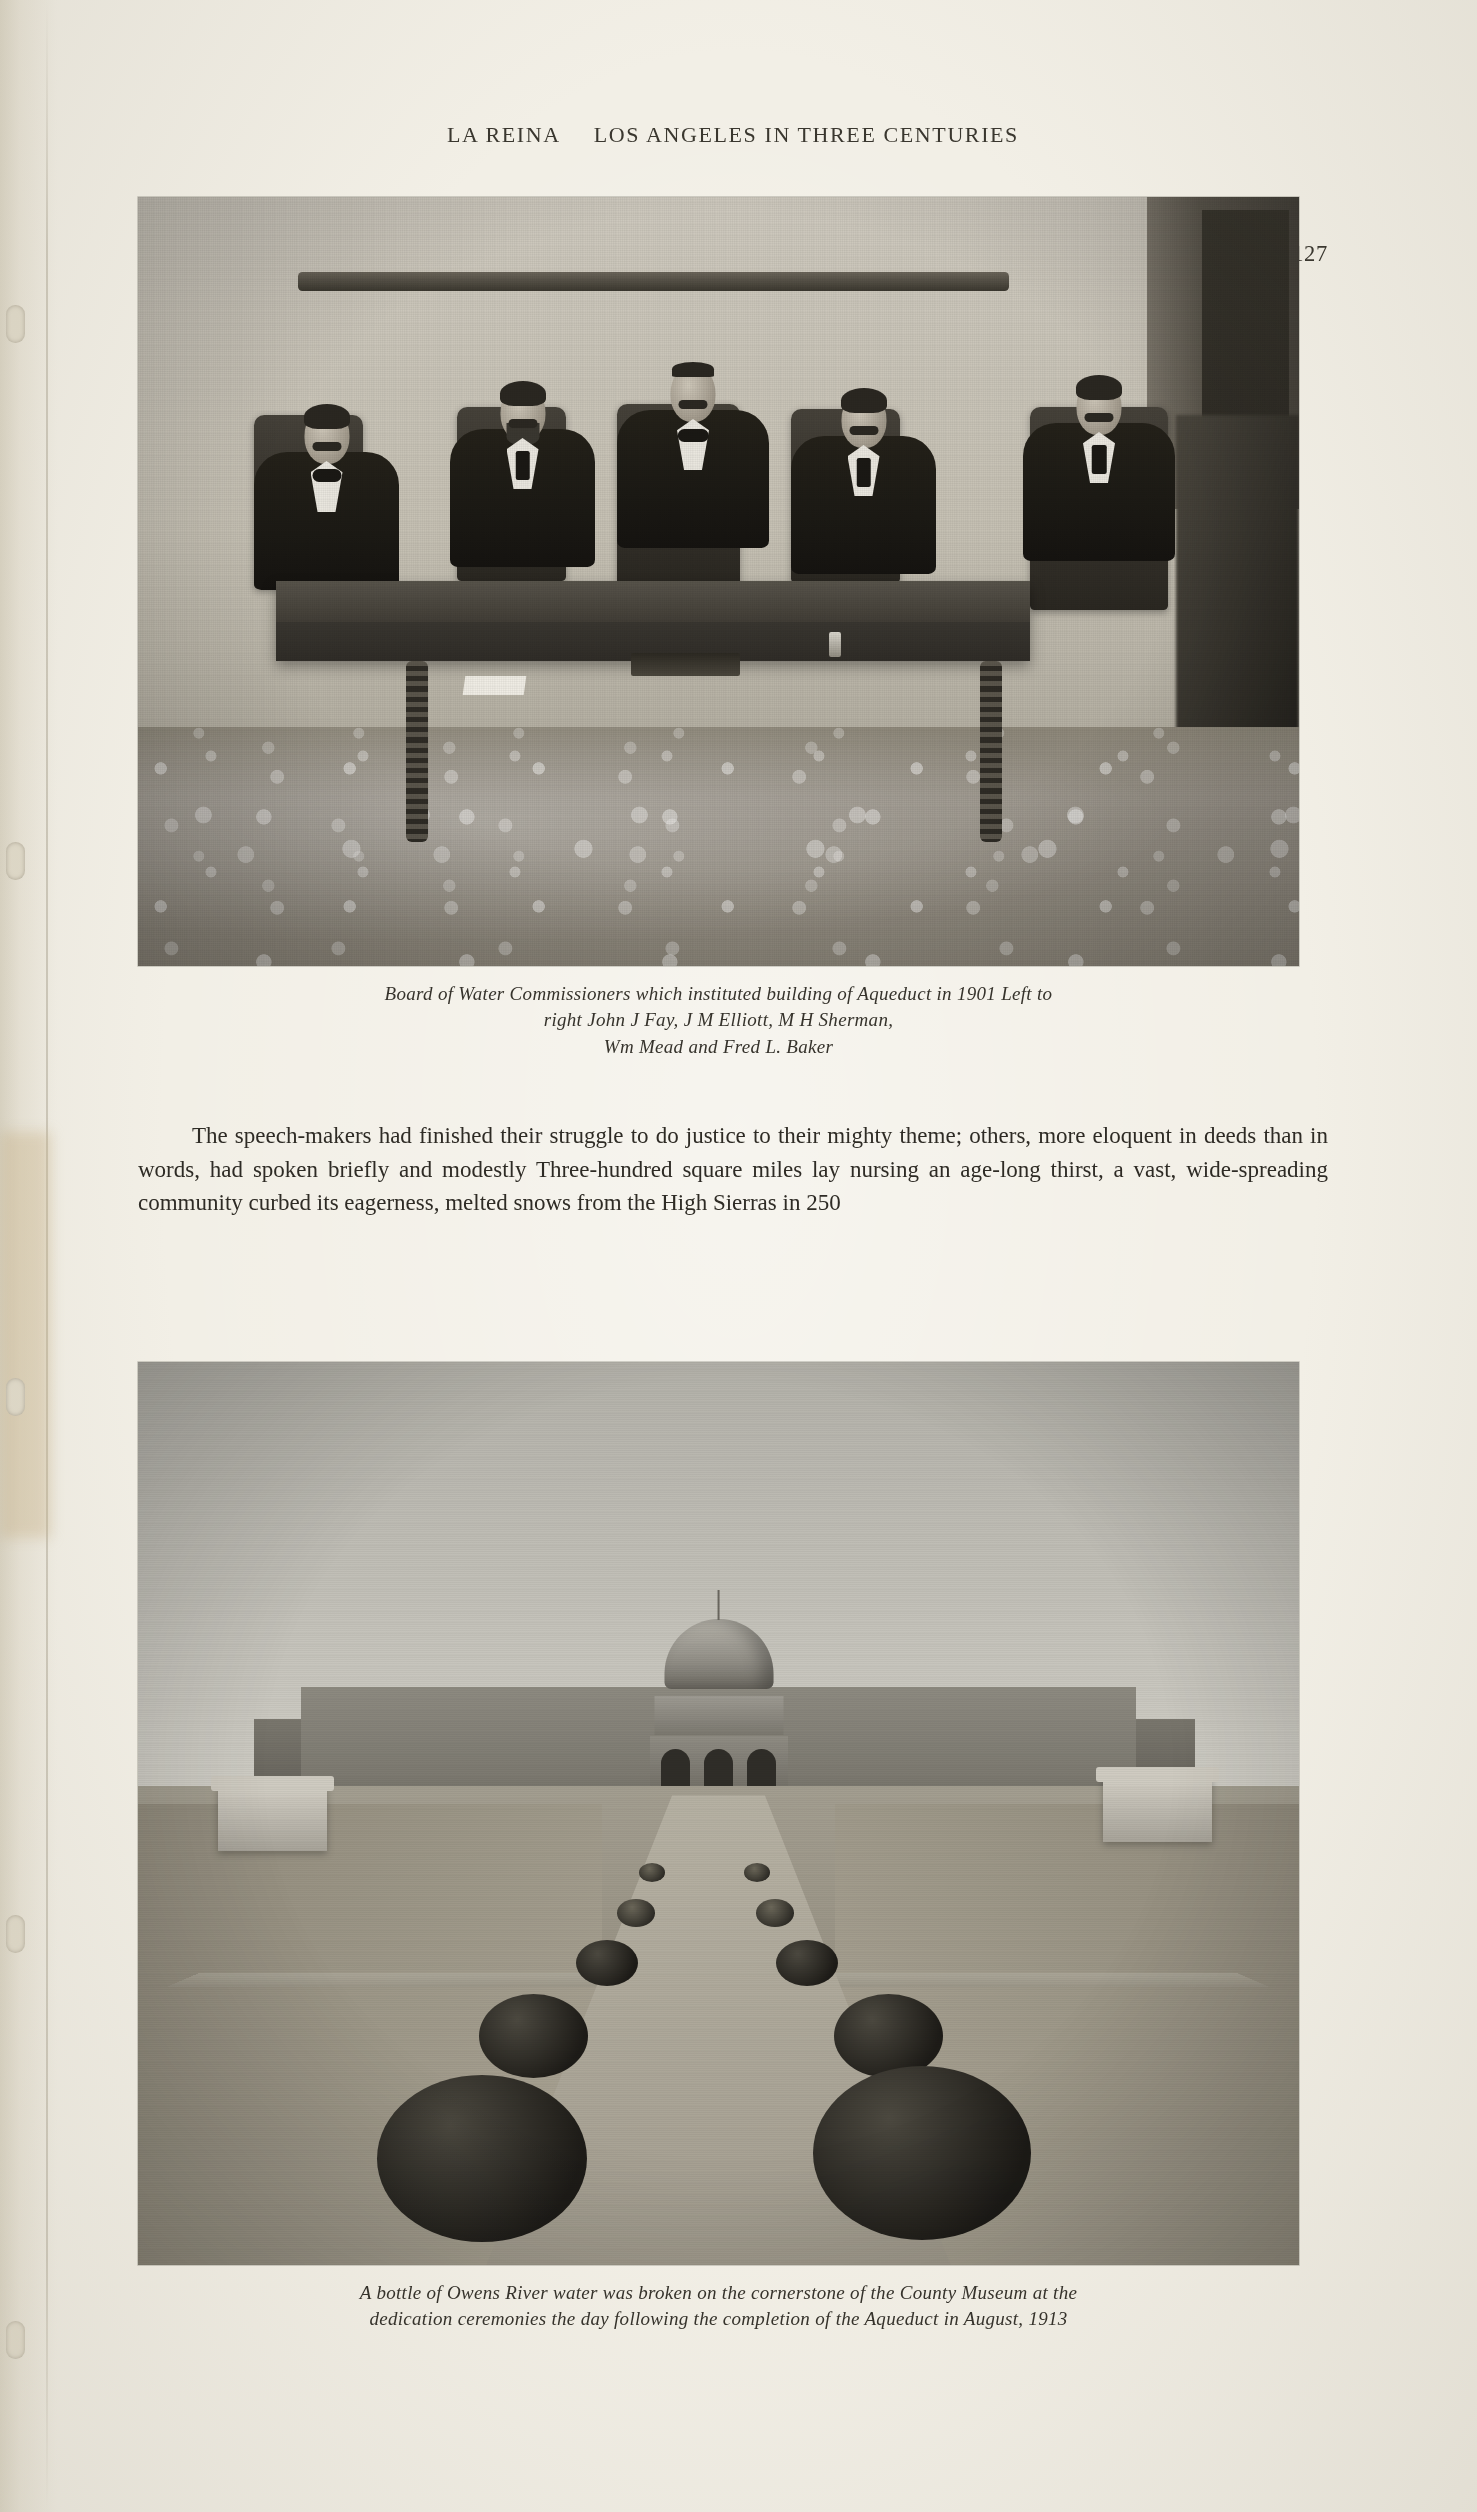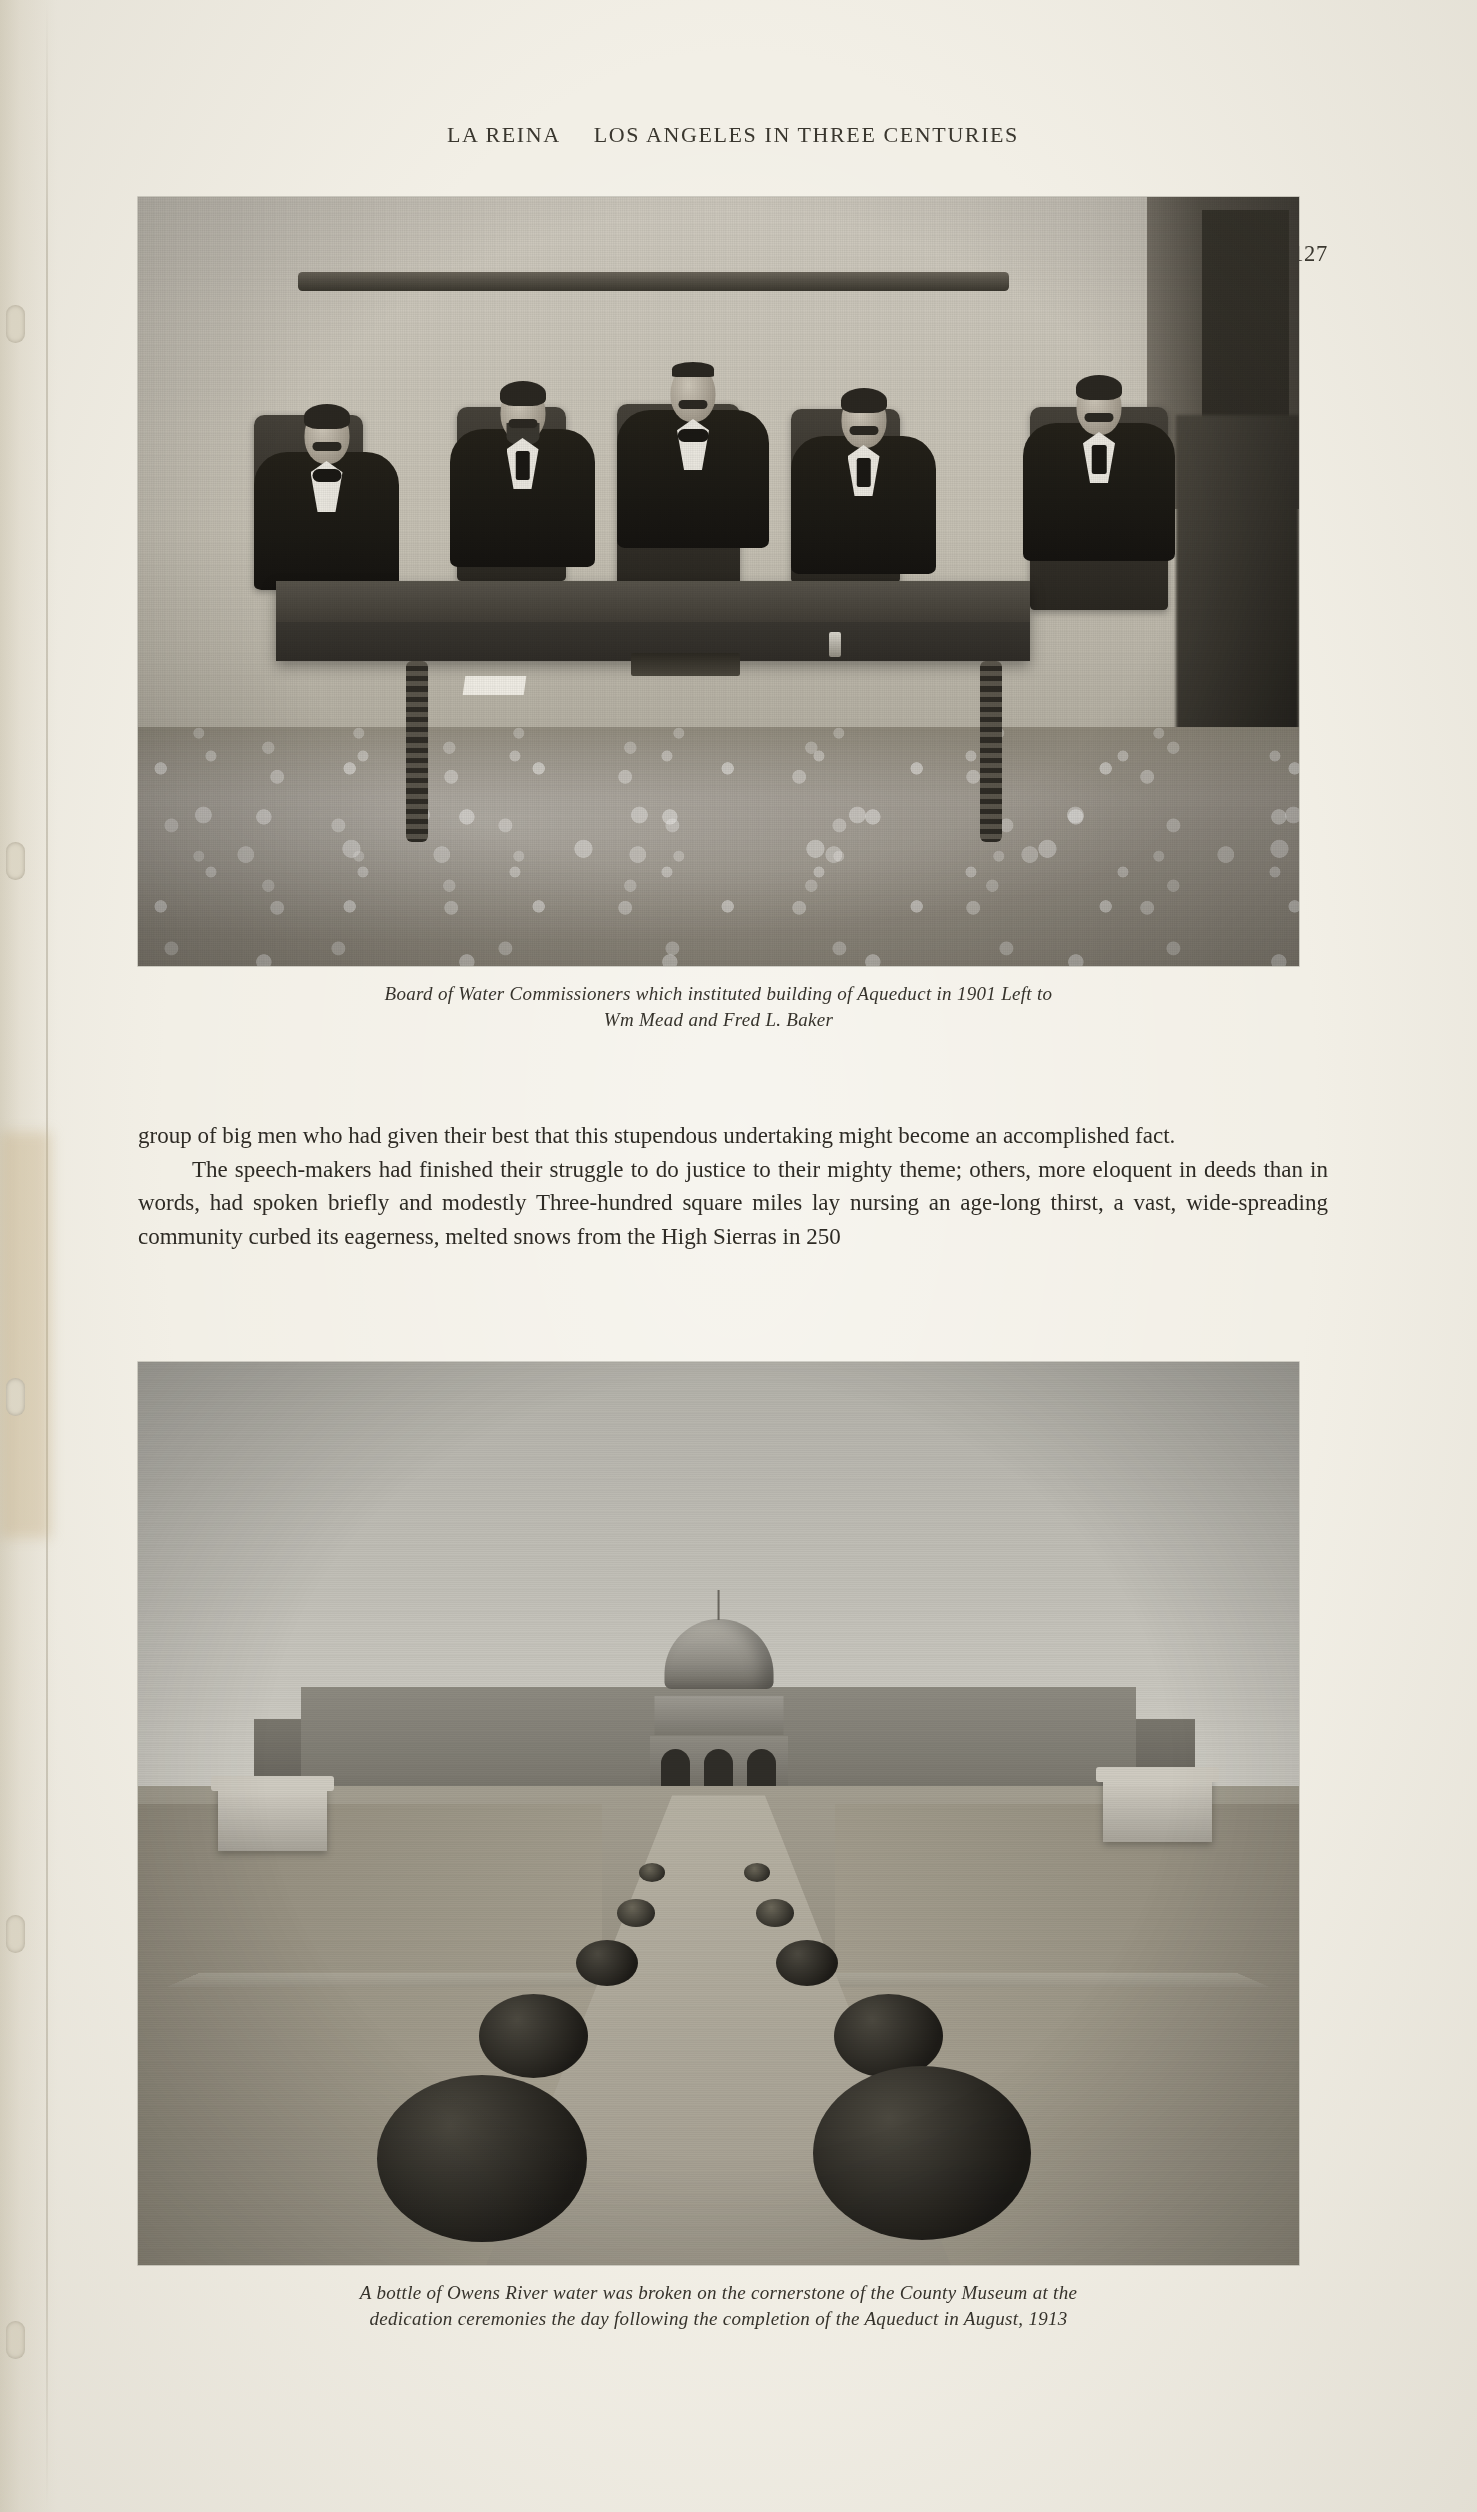--- a/index.html
+++ b/index.html
@@ -534,26 +534,26 @@
         <div class="p1-leg" style="left:842px; top:464px; height:181px;"></div>
         <div class="p1-paper" style="left:326px; top:479px;"></div>
         <div class="p1-book" style="left:493px; top:456px;"></div>
         <div class="p1-glass" style="left:691px; top:435px;"></div>
         <div class="photo-vignette"></div>
         <div class="p1-grain"></div>
       </div>
 
       <div class="caption">
         <span class="line">Board of Water Commissioners which instituted building of Aqueduct in 1901   Left to</span>
+        <span class="line">right  John J  Fay, J  M  Elliott, M  H  Sherman,</span>
         <span class="line">Wm  Mead and Fred L. Baker</span>
       </div>
     </div>
 
     <div class="body-text" style="top:1119px;">
-      <p>group of big men who had given their best that this stupendous undertaking might become an accomplished fact.</p>
       <p class="indent">The speech-makers had finished their struggle to do justice to their mighty theme; others, more eloquent in deeds than in words, had spoken briefly and modestly   Three-hundred square miles lay nursing an age-long thirst, a vast, wide-spreading community curbed its eagerness, melted snows from the High Sierras in 250</p>
     </div>
 
     <div class="figure" style="left:138px; top:1362px; width:1161px;">
       <div class="photo" style="width:1161px; height:903px;">
         <div class="p2-sky"></div>
         <div class="p2-trees-far"></div>
         <div class="p2-wing-l"></div>
         <div class="p2-wing-r"></div>
         <div class="p2-building"></div>

